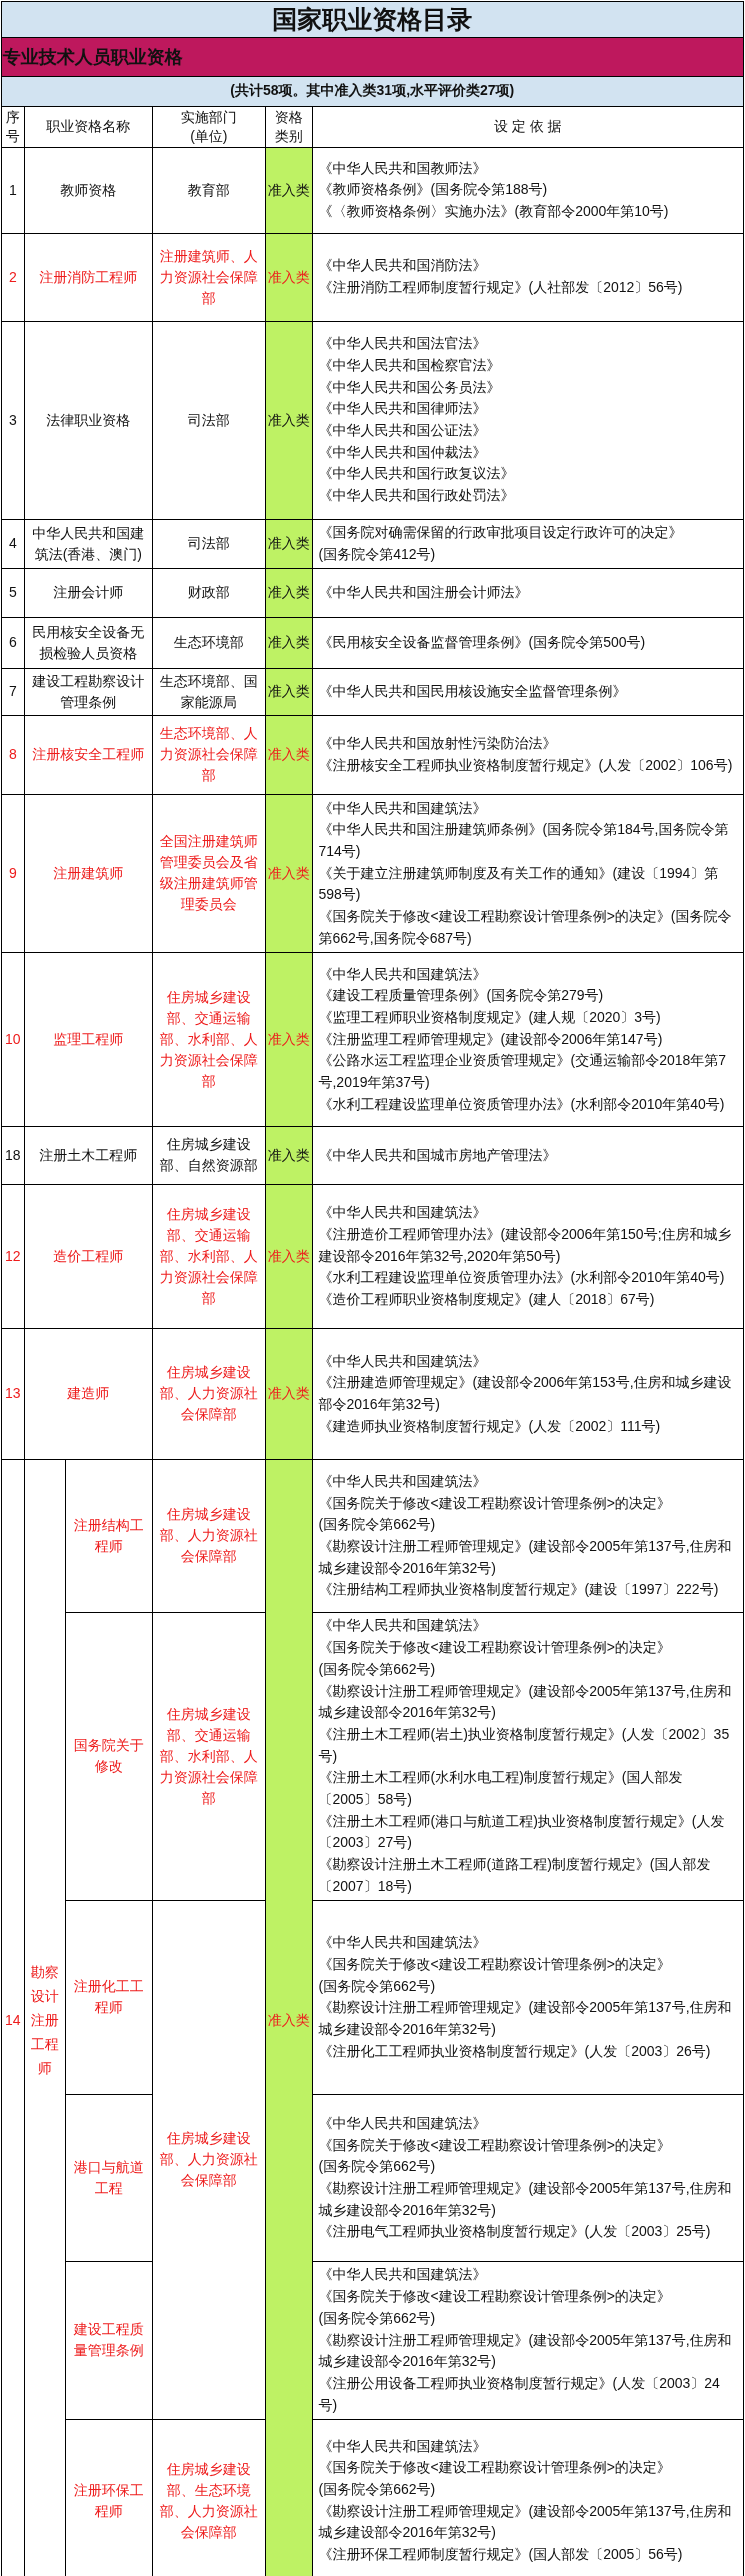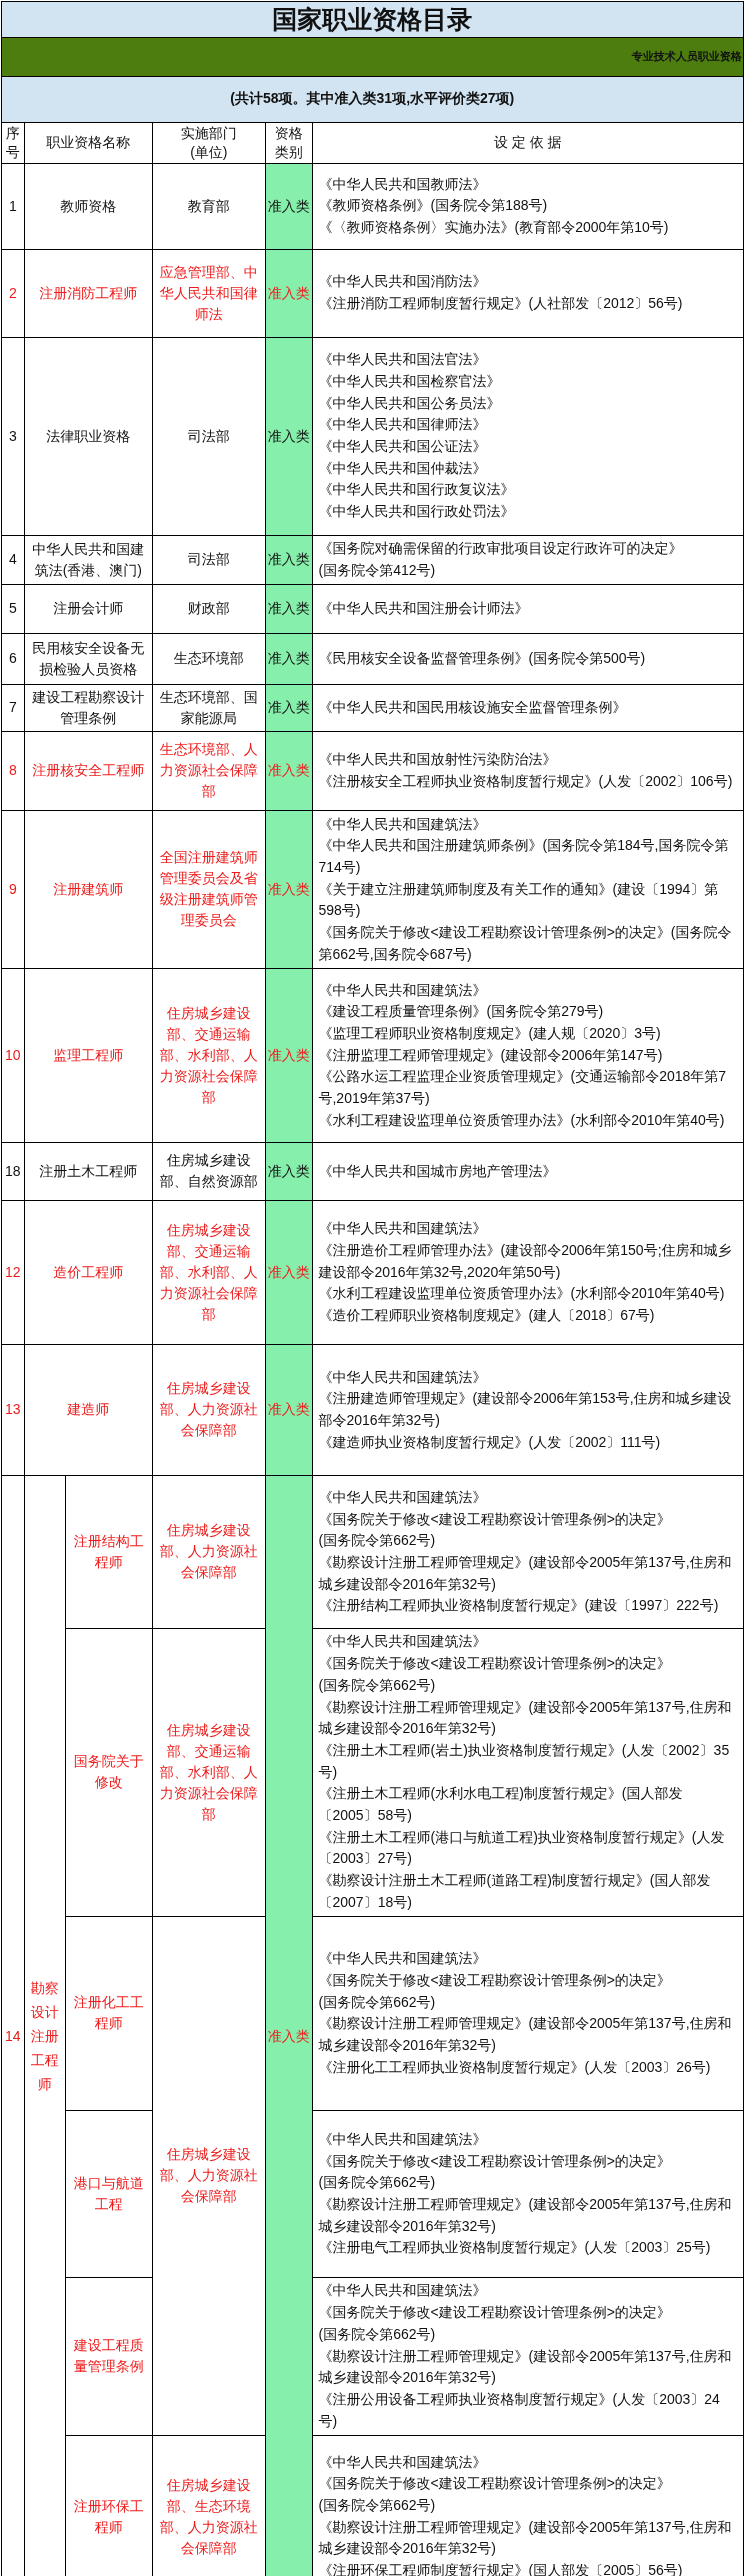--- a/index.html
+++ b/index.html
@@ -1,27 +1,27 @@
 <!DOCTYPE html>
 <html style="font-size:13px"><head>
 <meta charset="utf-8">
 <style>
   html,body{margin:0;padding:0;background:#ffffff;}
   body{font-family:"Liberation Sans","DejaVu Sans",sans-serif;color:#111;}
   .page{width:745px;margin:0 auto;background:#fff;padding:0.8px;box-sizing:border-box;}
   table.catalog{width:743px;border-collapse:collapse;table-layout:fixed;border:1.6px solid #000;}
   table.catalog td{border:0.8px solid #000;vertical-align:middle;box-sizing:border-box;overflow:hidden;}
   .banner-title{background:#d2e3f1;font-size:25px;font-weight:bold;text-align:center;}
-  .banner-sub{background:#4d7c0f;font-size:11px;font-weight:bold;text-align:right;border-bottom:1.6px solid #000 !important;}
+  .banner-sub{background:#be185d;font-size:18px;font-weight:bold;text-align:left;border-bottom:1.6px solid #000 !important;}
   .banner-note{background:#d2e3f1;font-size:14px;font-weight:bold;text-align:center;border-bottom:1.6px solid #000 !important;}
   .hd{font-size:14px;text-align:center;white-space:pre-line;background:#fff;font-weight:normal;line-height:1.35;}
   .c{text-align:center;font-size:14px;line-height:1.5;white-space:pre-line;padding:0.8px 1.6px;}
   .name{padding:0.8px 2.5px;}
   .dept{padding:0.8px 3.3px;}
-  .type{background:#86efac;}
+  .type{background:#bef264;}
   .basis{font-size:14px;line-height:1.55;text-align:left;padding:2.5px 6.5px 2.5px 5.7px;white-space:pre-line;}
   .red{color:#ee1c1c;}
   .vlabel{text-align:center;font-size:14px;line-height:1.7;padding:0 5.7px;word-break:break-all;}
 </style>
 </head>
 <body>
 
 <div class="page">
 <table class="catalog">
   <colgroup>
@@ -33,21 +33,21 @@
         <col>
   </colgroup>
 
   <tbody>
         <tr style="height:36px">
     <td colspan="6" class="banner-title">国家职业资格目录</td>
   </tr>
   <tr style="height:39px">
     <td colspan="6" class="banner-sub">专业技术人员职业资格</td>
   </tr>
-  <tr style="height:46px">
+  <tr style="height:30px">
     <td colspan="6" class="banner-note">(共计58项。其中准入类31项,水平评价类27项)</td>
   </tr>
 
   <tr style="height:38px">
     <td class="hd">序
 号</td>
     <td colspan="2" class="hd">职业资格名称</td>
     <td class="hd">实施部门
 (单位)</td>
     <td class="hd">资格
@@ -60,21 +60,21 @@
     <td colspan="2" class="c name">教师资格</td>
     <td class="c dept">教育部</td>
     <td class="c type">准入类</td>
     <td class="basis">《中华人民共和国教师法》
 《教师资格条例》(国务院令第188号)
 《〈教师资格条例〉实施办法》(教育部令2000年第10号)</td>
   </tr>
   <tr style="height:88px">
     <td class="c red">2</td>
     <td colspan="2" class="c name red">注册消防工程师</td>
-    <td class="c dept red">应急管理部、中华人民共和国律师法</td>
+    <td class="c dept red">注册建筑师、人力资源社会保障部</td>
     <td class="c type red">准入类</td>
     <td class="basis">《中华人民共和国消防法》
 《注册消防工程师制度暂行规定》(人社部发〔2012〕56号)</td>
   </tr>
   <tr style="height:198px">
     <td class="c">3</td>
     <td colspan="2" class="c name">法律职业资格</td>
     <td class="c dept">司法部</td>
     <td class="c type">准入类</td>
     <td class="basis">《中华人民共和国法官法》

